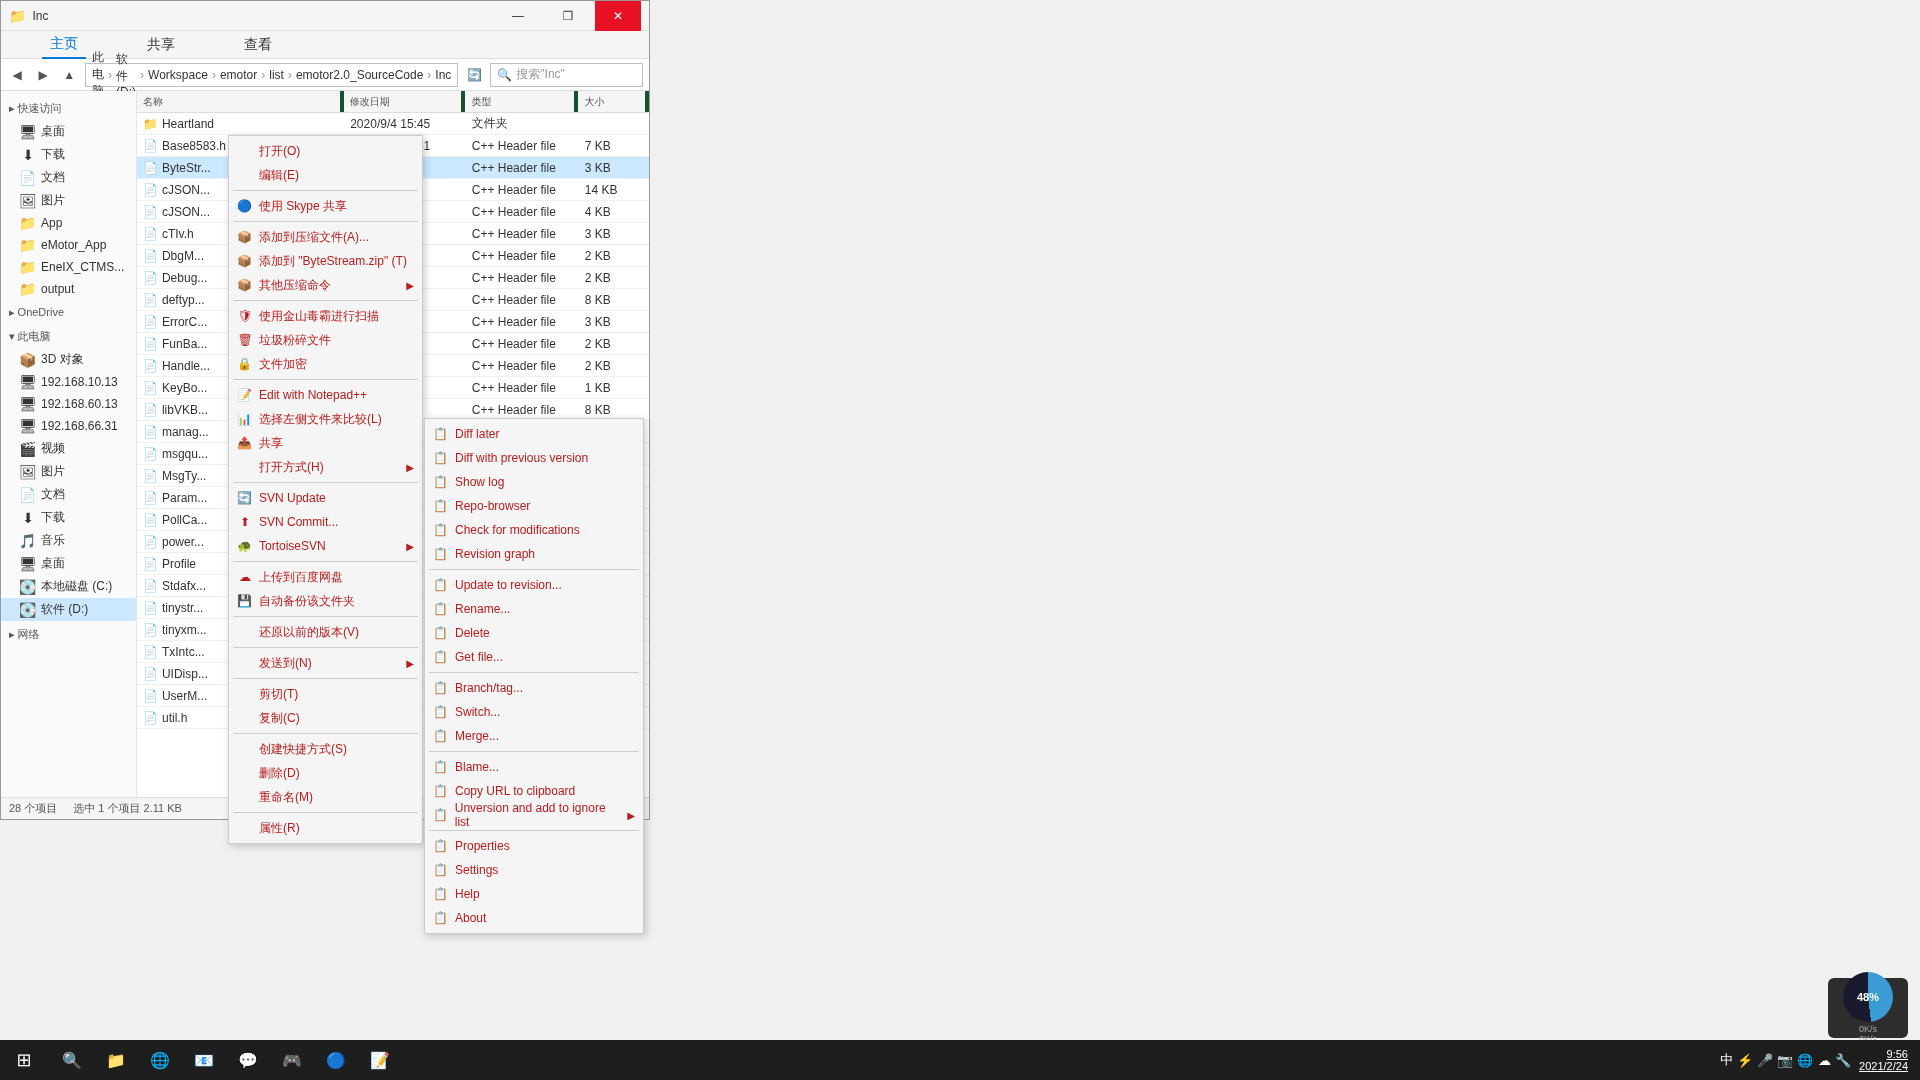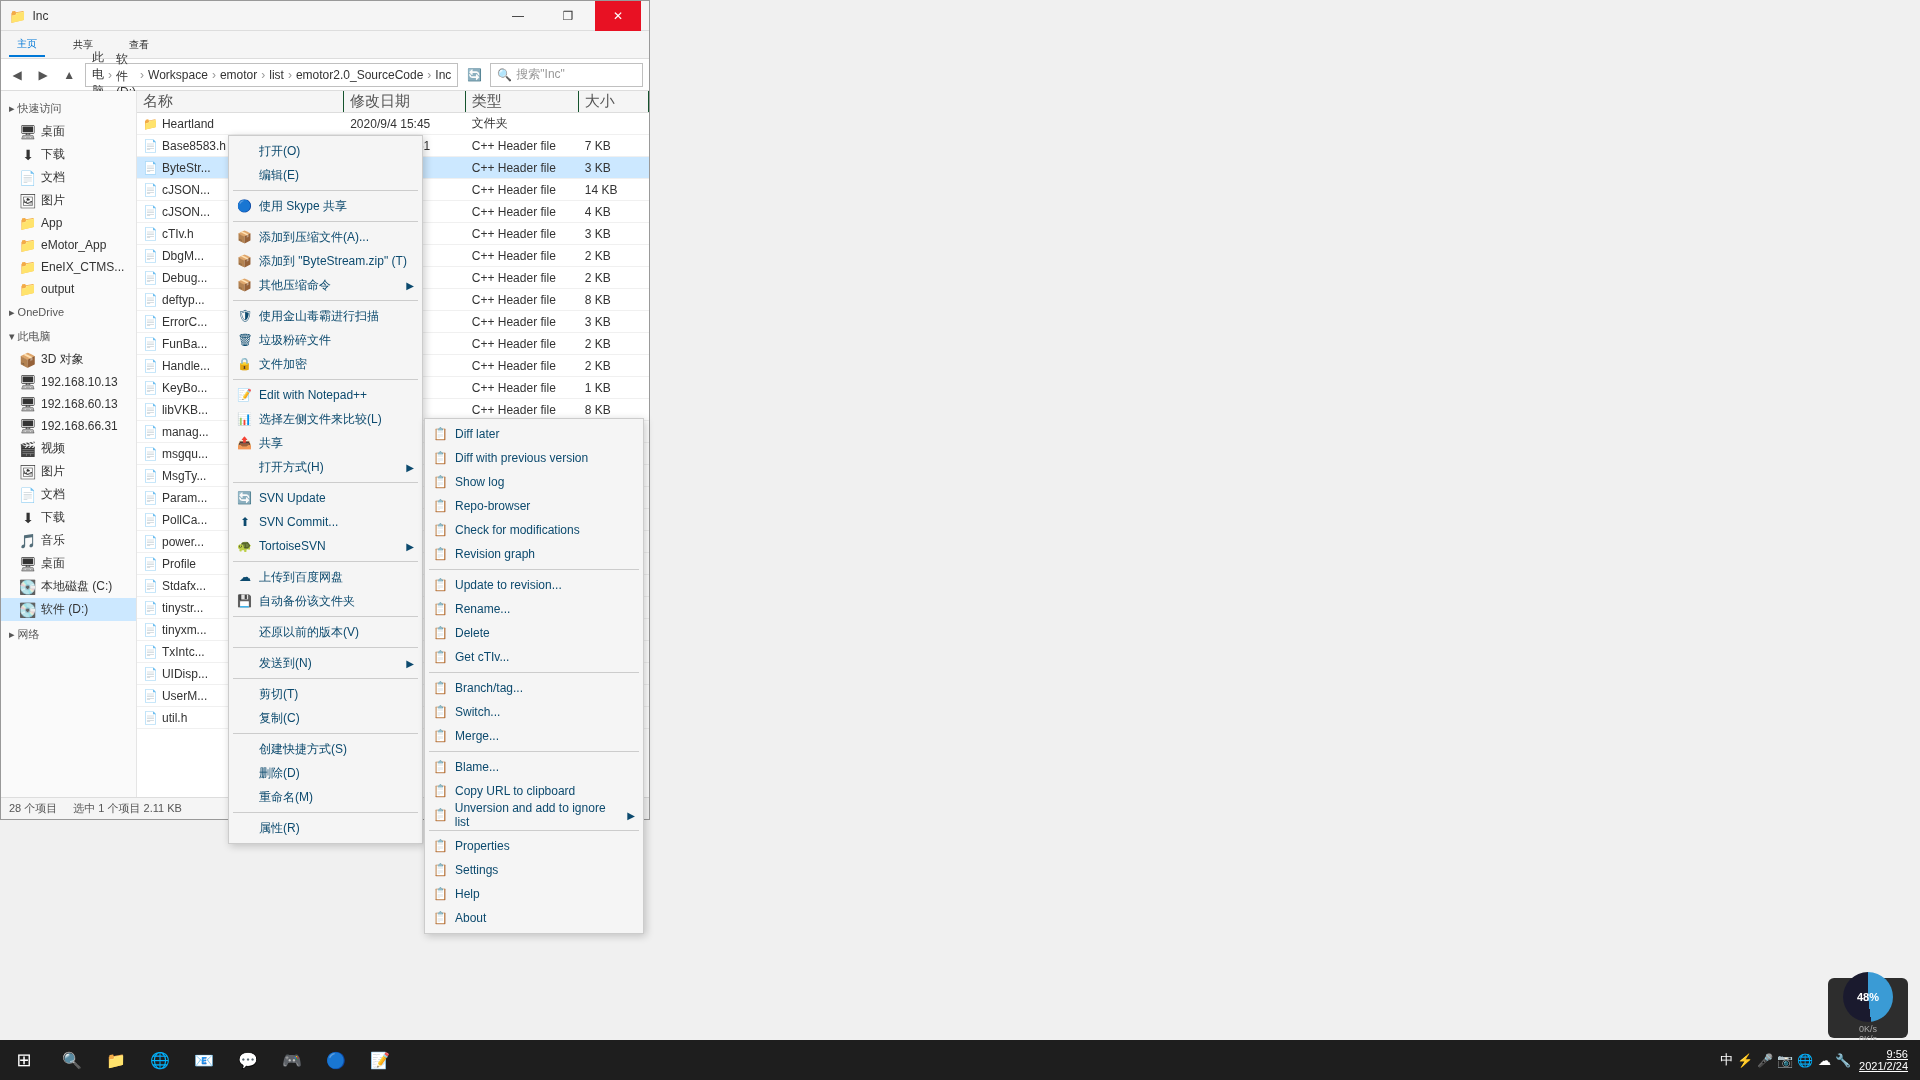--- a/index.html
+++ b/index.html
@@ -113,24 +113,25 @@
     .ribbon {
       height: 28px;
       background: #f5f5f5;
       border-bottom: 1px solid #ddd;
       display: flex;
       align-items: center;
       padding: 0 8px;
       gap: 20px;
     }
     .ribbon-tab {
-      font-size: 10px;
+      font-size: 14px;
       cursor: pointer;
       padding: 4px 8px;
       color: #333;
+      margin-left: 33px;
     }
     .ribbon-tab.active {
       border-bottom: 2px solid #0078d7;
       color: #0078d7;
     }
 
     
     .address-bar {
       height: 32px;
       background: #fff;
@@ -223,23 +224,23 @@
     }
     .file-list-header {
       display: flex;
       background: #f5f5f5;
       border-bottom: 1px solid #ddd;
       height: 22px;
       align-items: center;
     }
     .col-header {
       padding: 0 6px;
-      font-size: 15px;
+      font-size: 10px;
       color: #555;
-      border-right: 1px solid #14532d;
+      border-right: 4px solid #14532d;
       height: 100%;
       display: flex;
       align-items: center;
       cursor: pointer;
     }
     .col-name { width: 240px; }
     .col-date { width: 140px; }
     .col-type { width: 130px; }
     .col-size { width: 80px; }
     .file-row {
@@ -286,21 +287,21 @@
       box-shadow: 2px 2px 8px rgba(0,0,0,0.2);
       z-index: 100;
       padding: 3px 0;
     }
     .cm-item {
       height: 24px;
       display: flex;
       align-items: center;
       padding: 0 8px;
       font-size: 12px;
-      color: #0c4a6e;
+      color: #b91c1c;
       cursor: pointer;
       gap: 6px;
       position: relative;
     }
     .cm-separator {
       height: 1px;
       background: #ccc;
       margin: 3px 4px;
     }
     .cm-icon { width: 16px; text-align: center; font-size: 12px; }
@@ -865,21 +866,21 @@
   <div class="cm-item">
       <span class="cm-icon">📋</span>
       <span>Rename...</span>
     </div>
   <div class="cm-item">
       <span class="cm-icon">📋</span>
       <span>Delete</span>
     </div>
   <div class="cm-item">
       <span class="cm-icon">📋</span>
-      <span>Get cTIv...</span>
+      <span>Get file...</span>
     </div>
   <div class="cm-separator"></div>
   <div class="cm-item">
       <span class="cm-icon">📋</span>
       <span>Branch/tag...</span>
     </div>
   <div class="cm-item">
       <span class="cm-icon">📋</span>
       <span>Switch...</span>
     </div>

